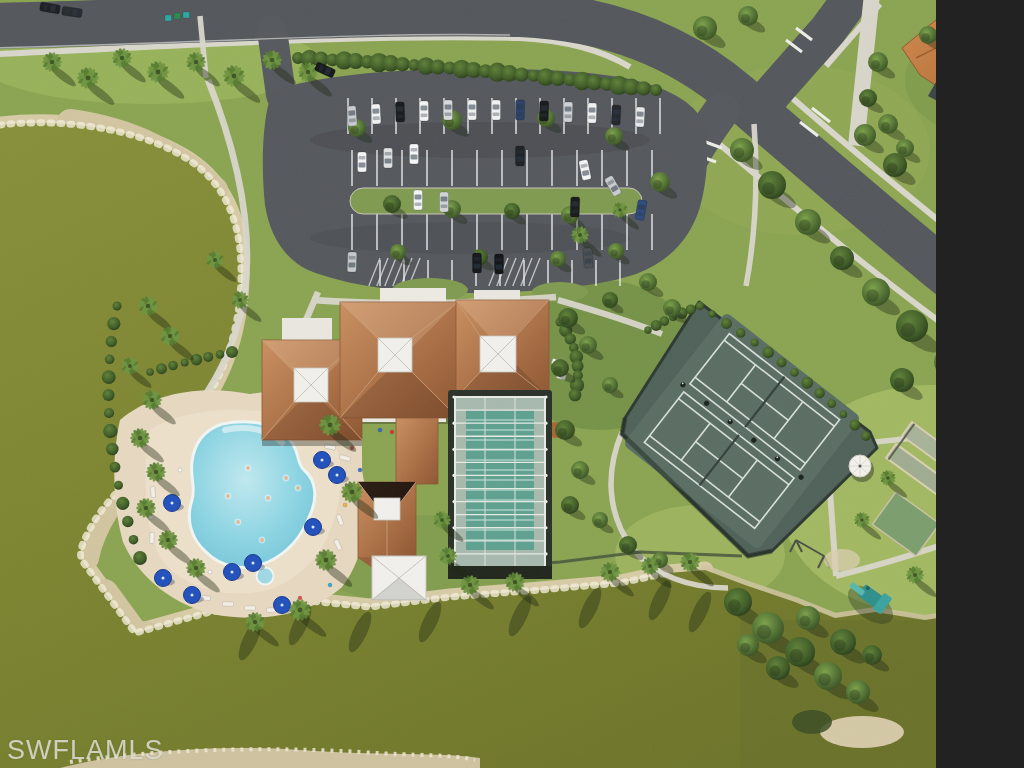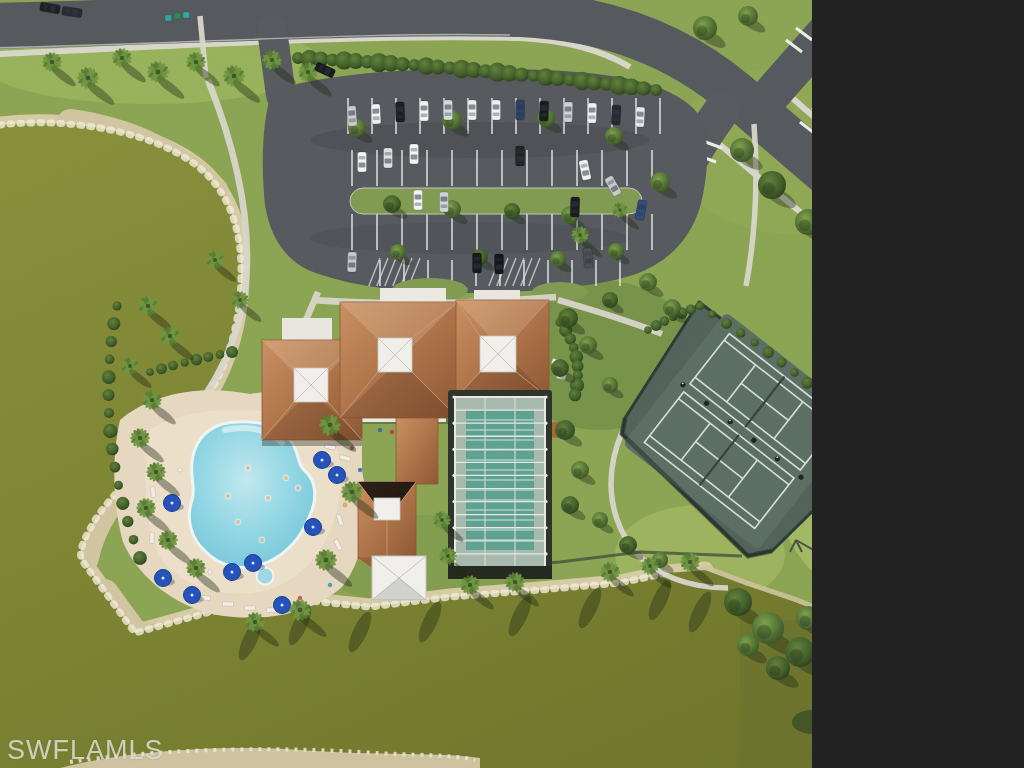--- a/index.html
+++ b/index.html
@@ -1,16 +1,16 @@
 <!DOCTYPE html>
 <html><head>
 <meta charset="utf-8">
 <style>
   html,body{margin:0;padding:0;background:#222;}
-  .stage{position:relative;width:812px;height:768px;overflow:hidden;font-family:"Liberation Sans",sans-serif;}
+  .stage{position:relative;width:936px;height:768px;overflow:hidden;font-family:"Liberation Sans",sans-serif;}
   .stage svg{display:block;}
   .watermark{
     position:absolute;left:7px;bottom:2px;
     font-size:27px;font-weight:400;letter-spacing:1px;
     color:rgba(228,227,218,0.82);
     font-family:"Liberation Sans",sans-serif;
     text-shadow:0 0 2px rgba(80,85,40,0.35);
     user-select:none;
   }
 </style>

